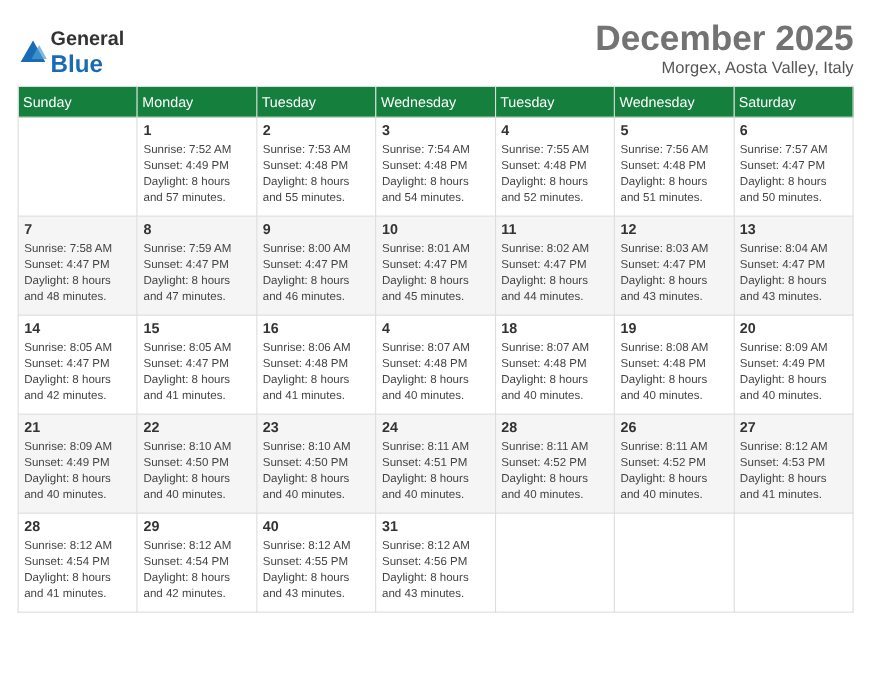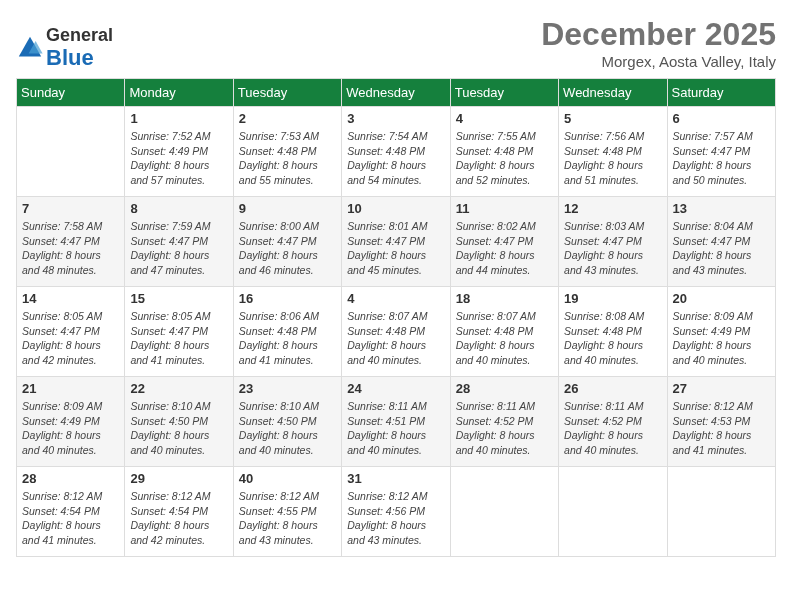--- a/index.html
+++ b/index.html
@@ -83,21 +83,20 @@
       font-size: 13px;
       font-weight: bold;
       color: #333;
       display: block;
       margin-bottom: 3px;
     }
     .cell-content {
       font-size: 10.5px;
       color: #444;
       line-height: 1.4;
-      font-style: italic;
     }
     .empty-cell {
       background-color: #f9f9f9;
     }
   </style>
 </head>
 <body>
 
 <div class="header">
   <div class="logo">

